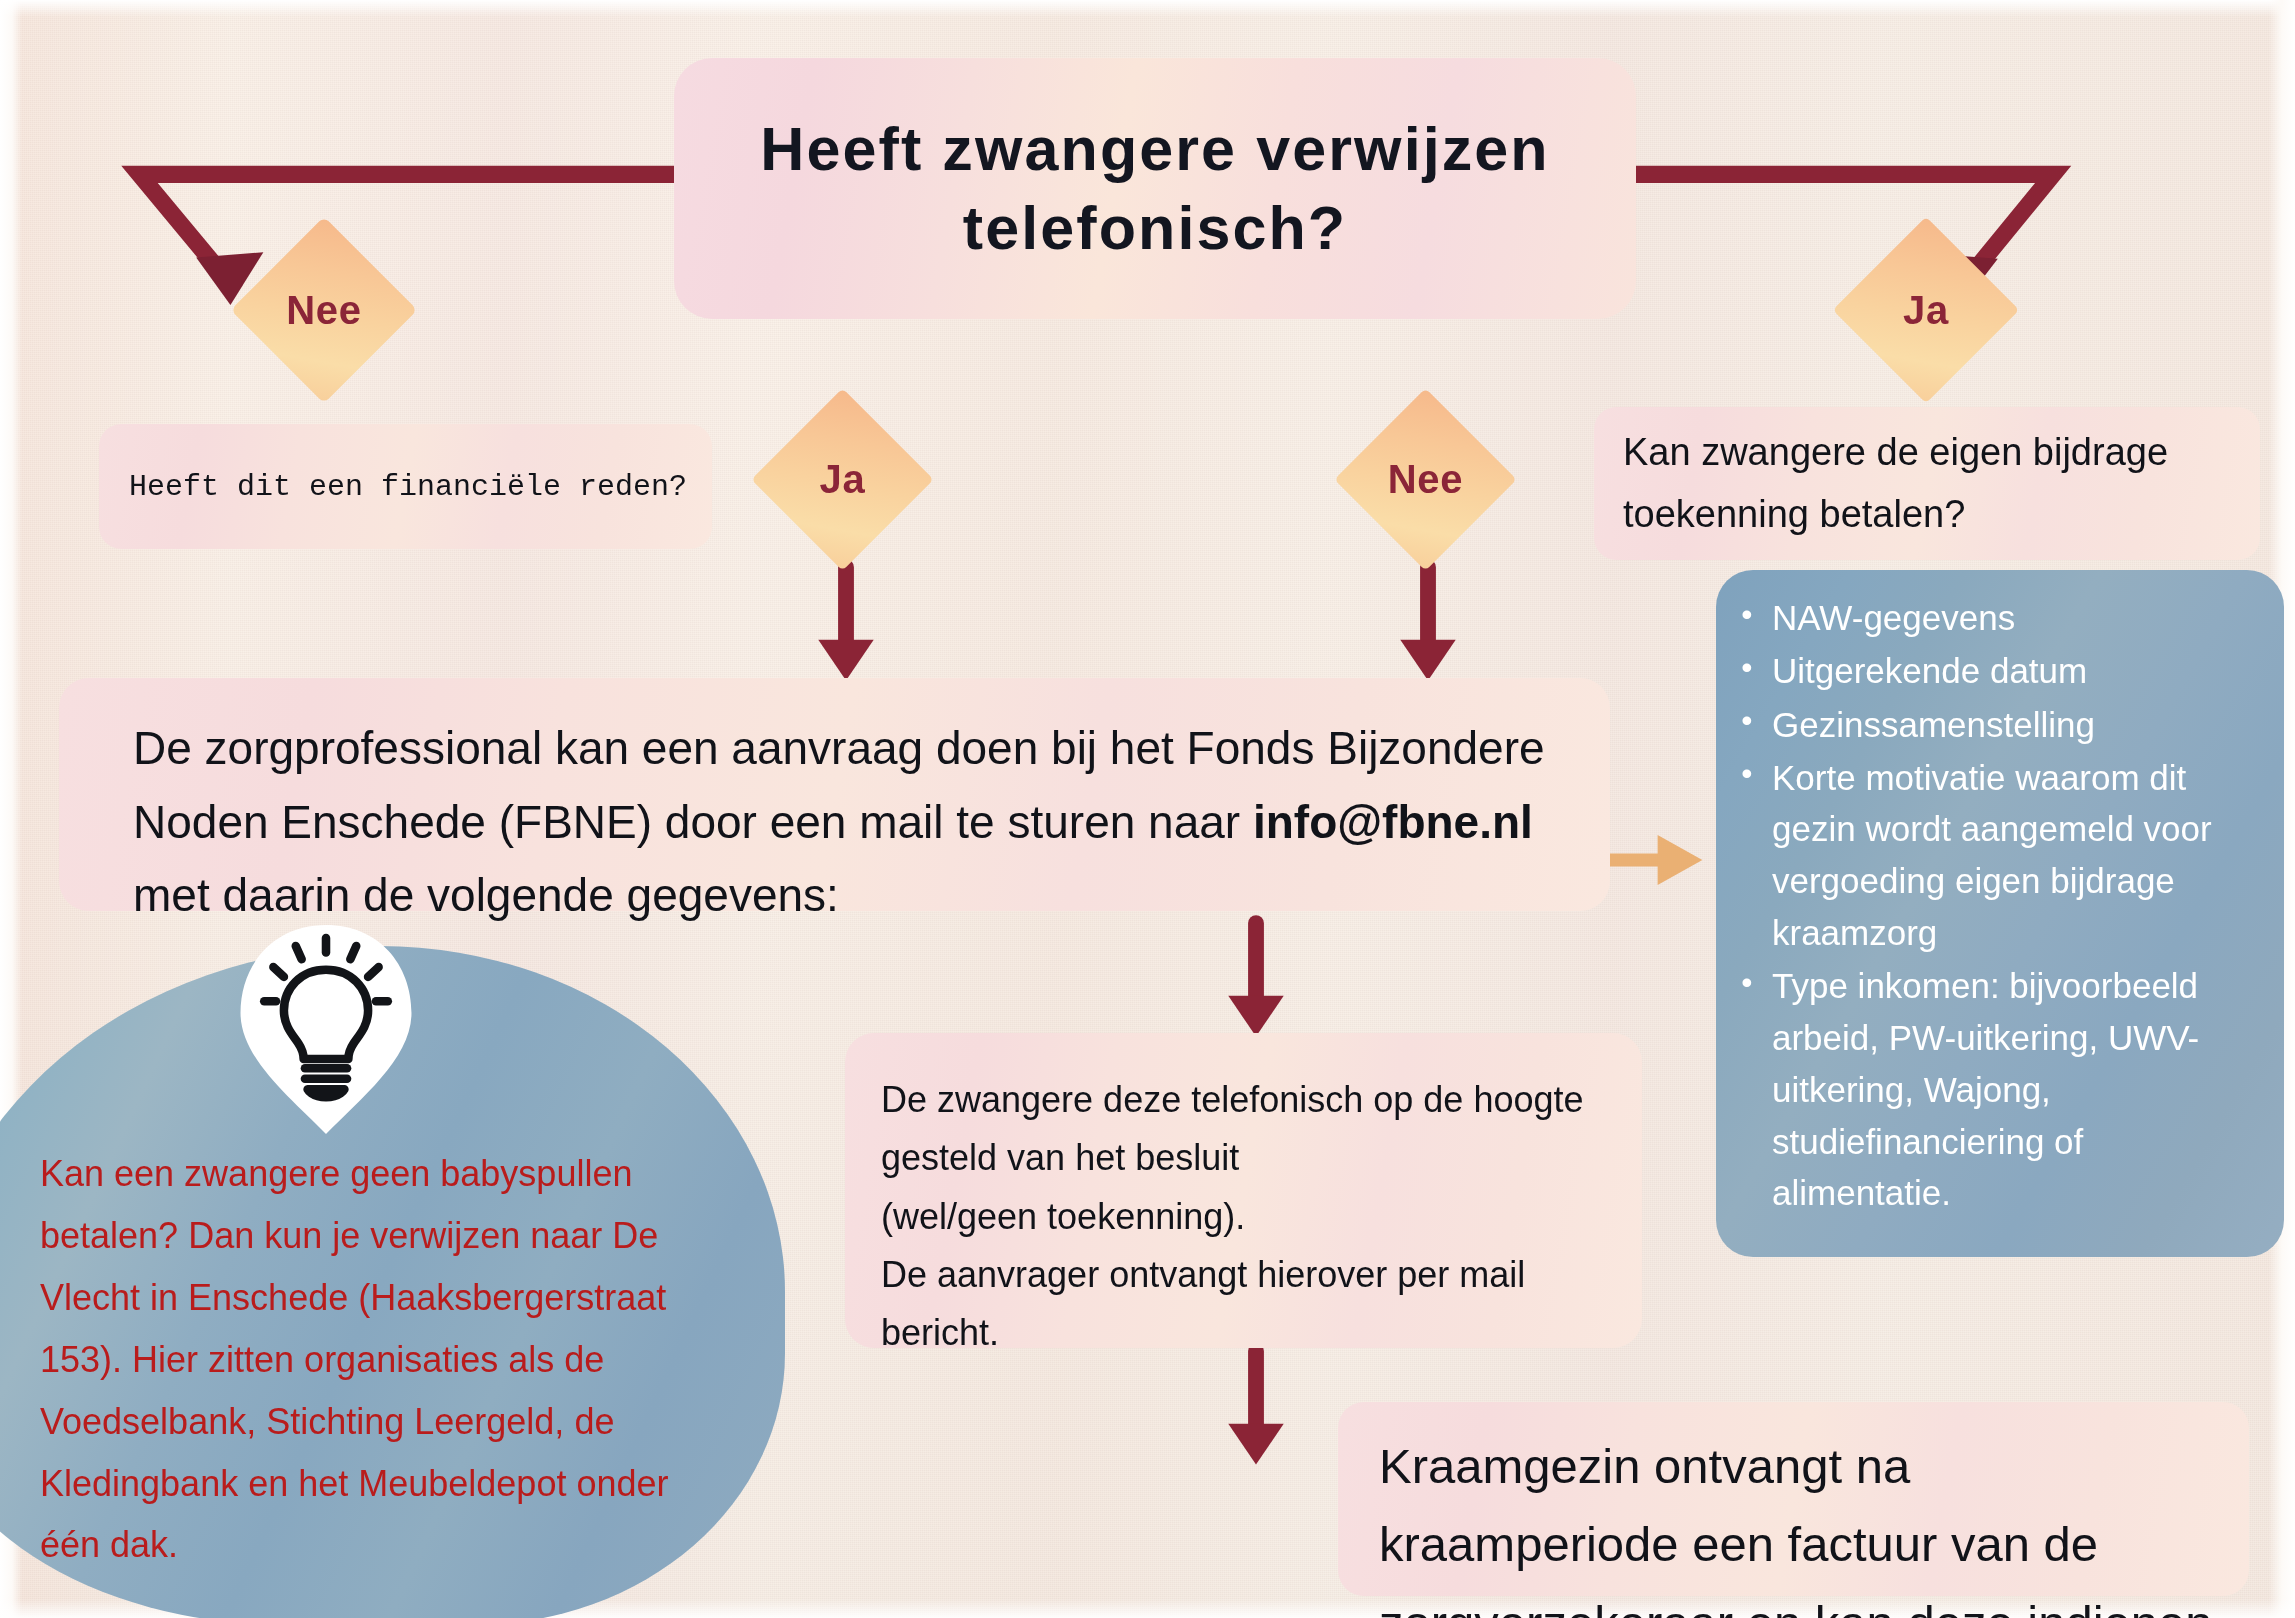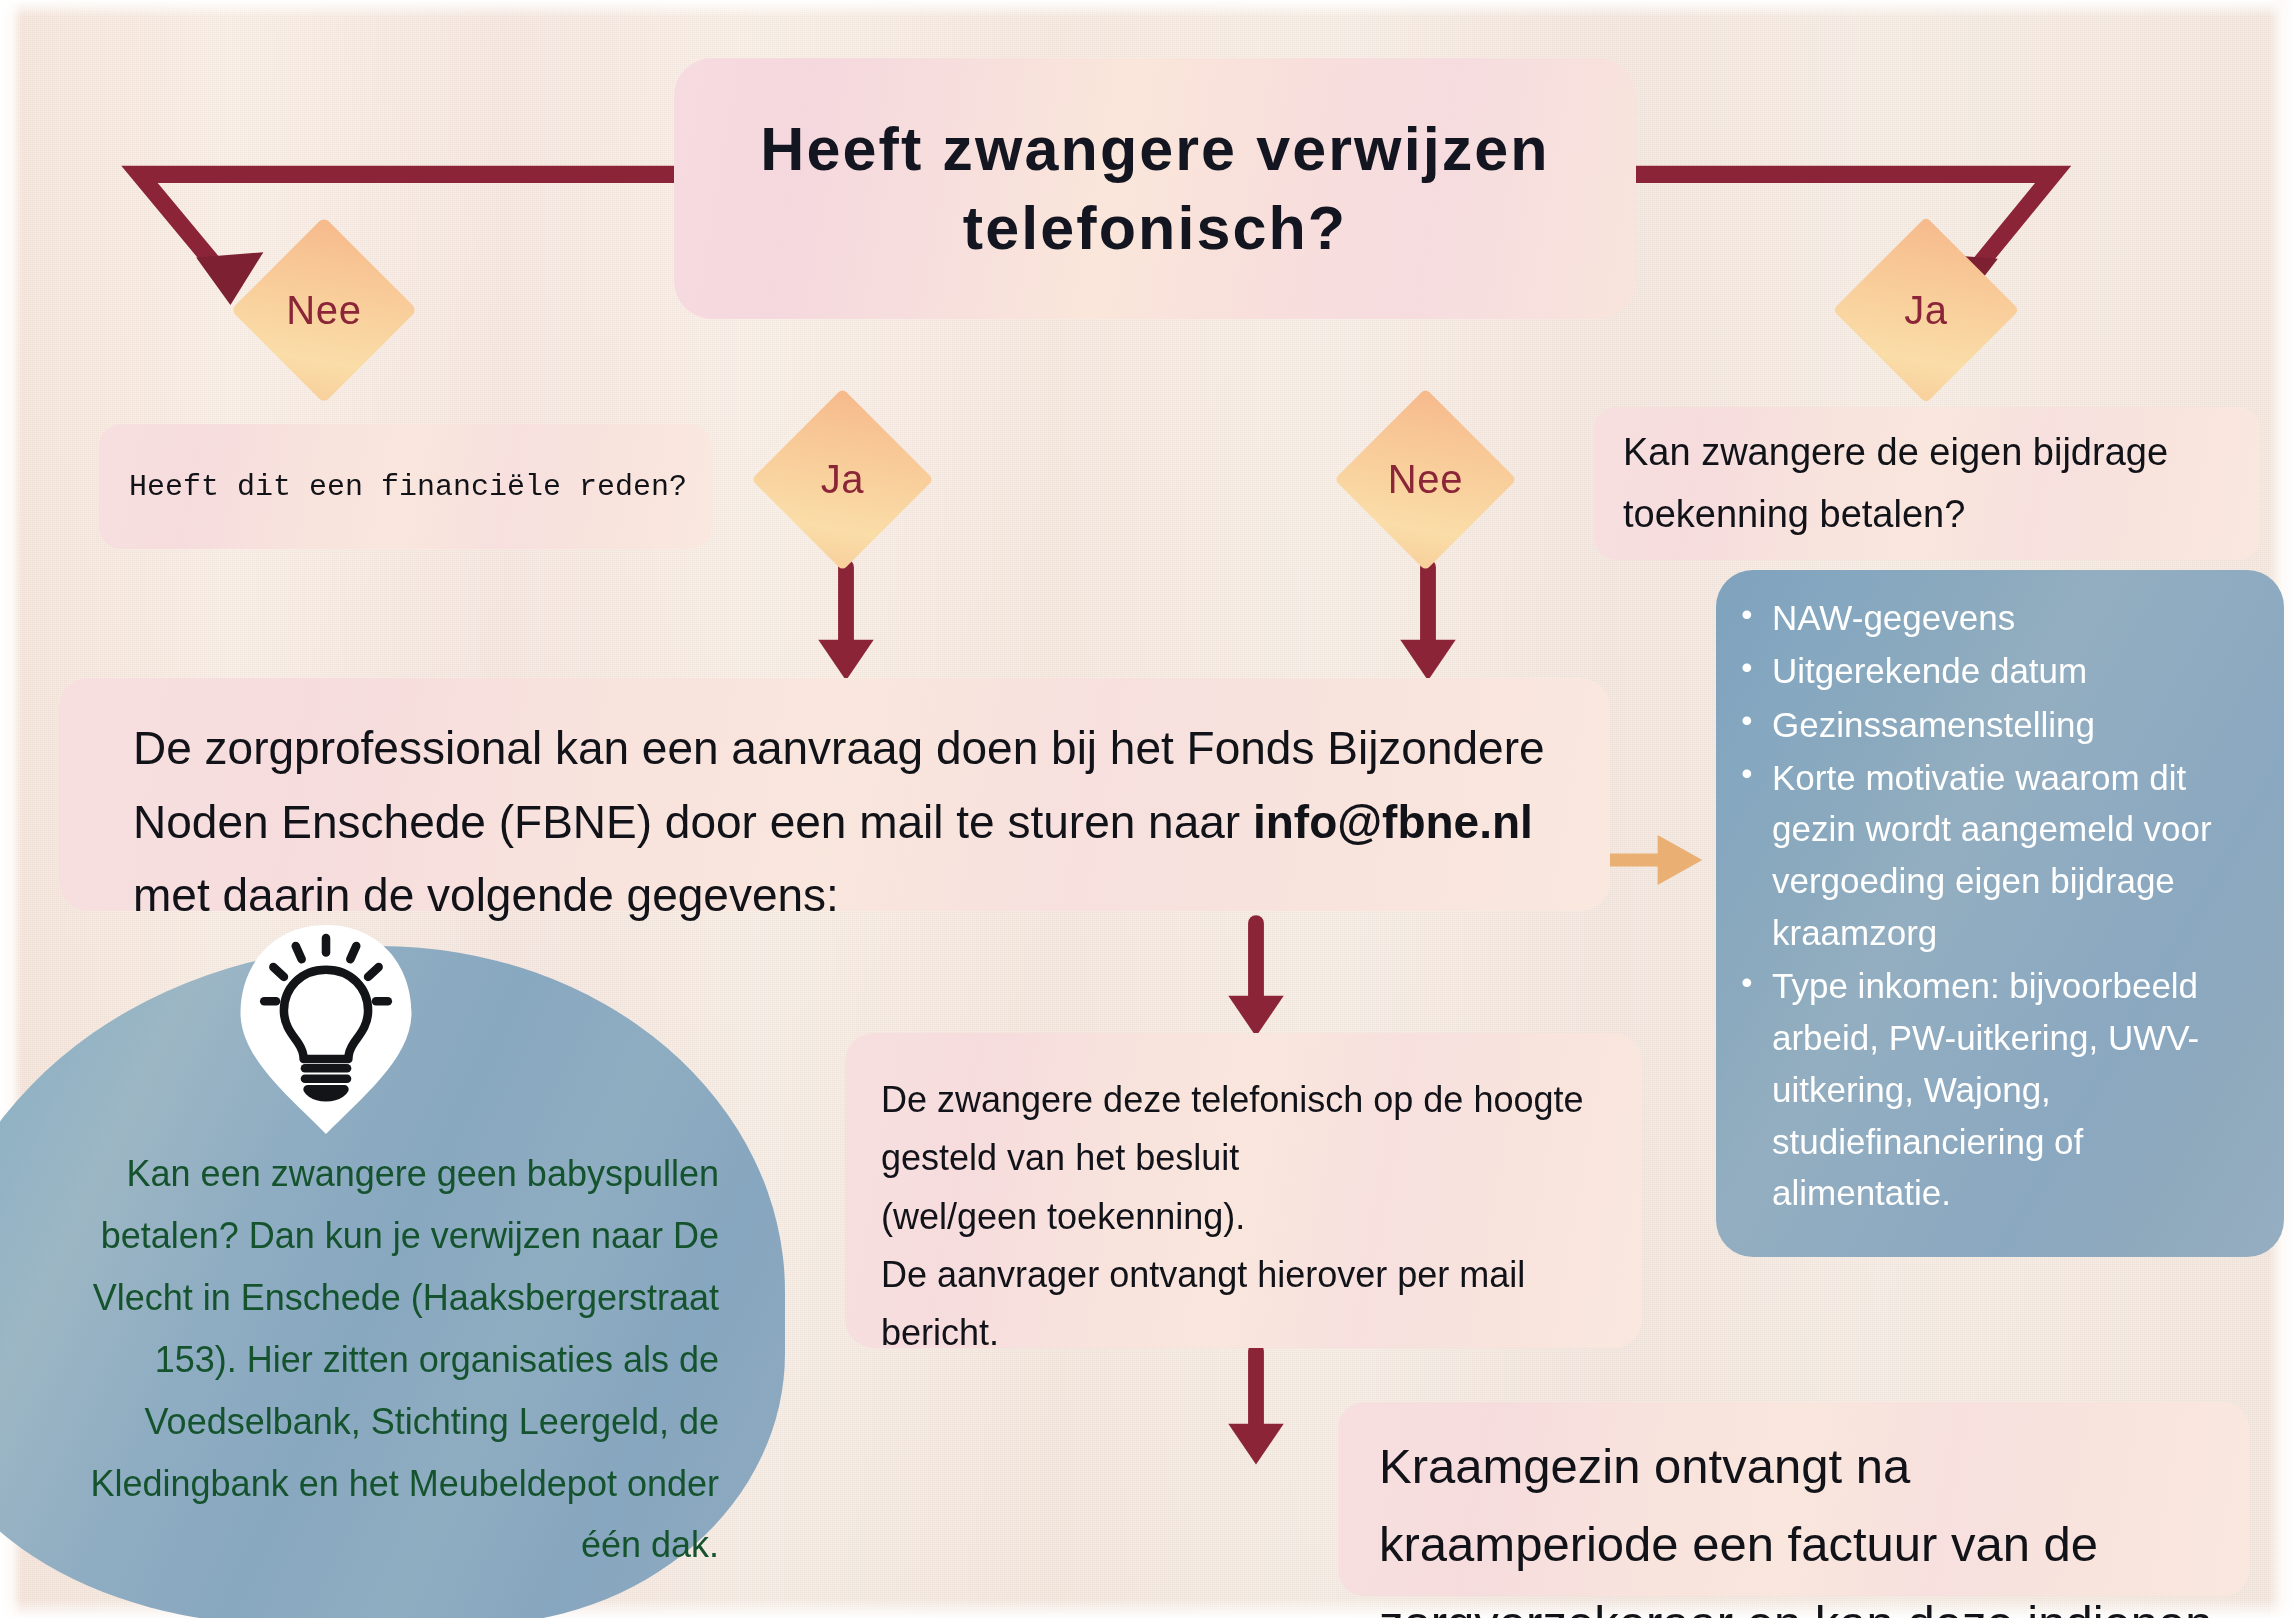--- a/index.html
+++ b/index.html
@@ -91,21 +91,21 @@
   .diamond{
     position:absolute; display:flex; align-items:center; justify-content:center;
   }
   .diamond .dia-shape{
     position:absolute; inset:0;
     background:linear-gradient(145deg,#f6b98b 0%, #f8c796 28%, #f9d29e 52%, #fadda8 78%, #f8cf9b 100%);
     transform:rotate(45deg); border-radius:5.3px;
   }
   .diamond .dia-label{
     position:relative; z-index:2; color:#8b2538;
-    font-size:40px; letter-spacing:0.7px;
+    font-size:40px; letter-spacing:0.7px;font-weight:bold;
   }
   #dia-nee-1{ left:258px; top:244px;  width:132px; height:132px; }
   #dia-nee-1 .dia-shape{ border-radius:6.6px; transform:rotate(45deg) scale(1.02); }
   #dia-ja-1 { left:1860px; top:244px;  width:132px; height:132px; }
   #dia-ja-2 { left:778px; top:415px;  width:129px; height:129px; }
   #dia-nee-2{ left:1361px; top:415px;  width:129px; height:129px; }
 
   
   #dia-nee-1 .dia-shape,#dia-ja-1 .dia-shape{ transform:rotate(45deg) scaleY(1.0) ; }
 
@@ -131,21 +131,21 @@
   #blue-blob{
     position:absolute; left:-72px; top:946px; width:857px; height:679px;
     border-radius:58% 52% 40% 46% / 62% 56% 44% 38%;
     background:linear-gradient(115deg,
        #8eb0c4 0%, #8fb2c4 12%, #9cb6c4 24%, #8fadc2 38%,
        #88a8c0 52%, #8fadc1 66%, #87a6bf 80%, #8fabc0 100%);
     overflow:hidden;
   }
   #blue-blob-text{
     position:absolute; left:40px; top:1143px; width:679px;
-    color:#14532d; font-size:36px; line-height:1.72; text-align:right;
+    color:#b91c1c; font-size:36px; line-height:1.72; text-align:left;
   }
 
   
   #tip-pin{ position:absolute; left:227px; top:921px; width:198px; height:217px; }
   #tip-pin svg{ width:100%; height:100%; display:block; }
 
   
   .conn{ position:absolute; }
   .conn svg{ display:block; overflow:visible; }
 

